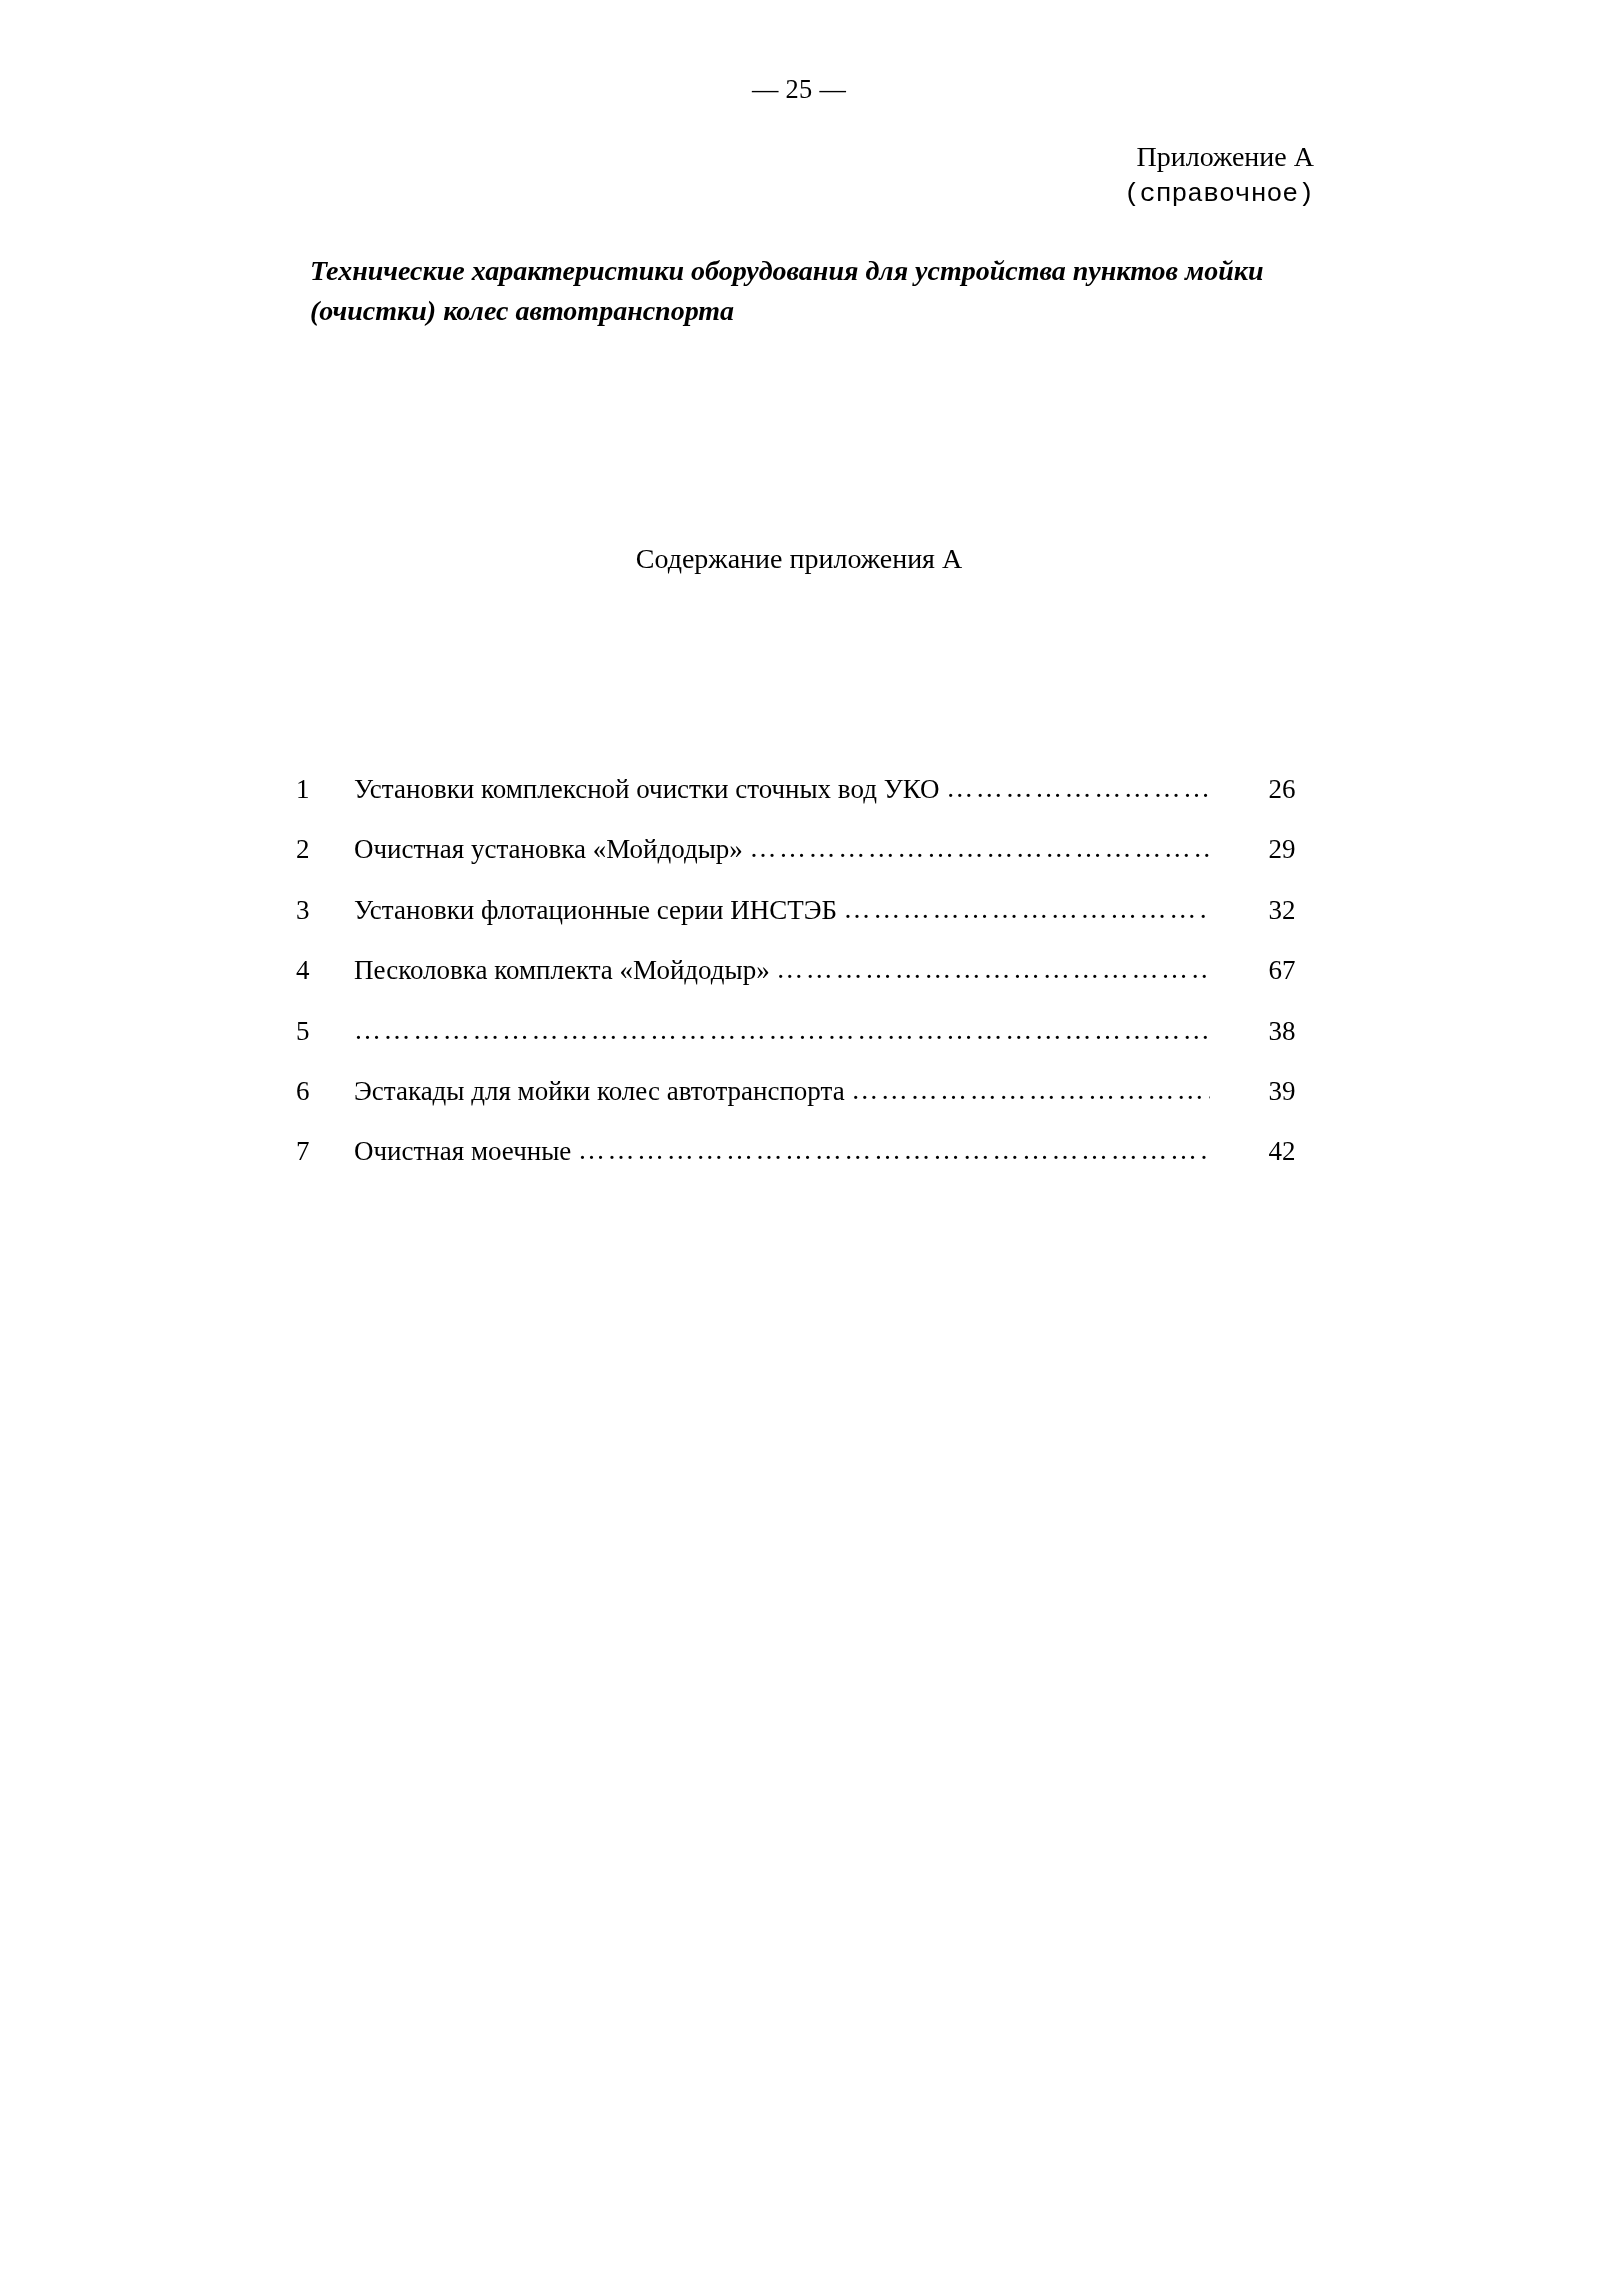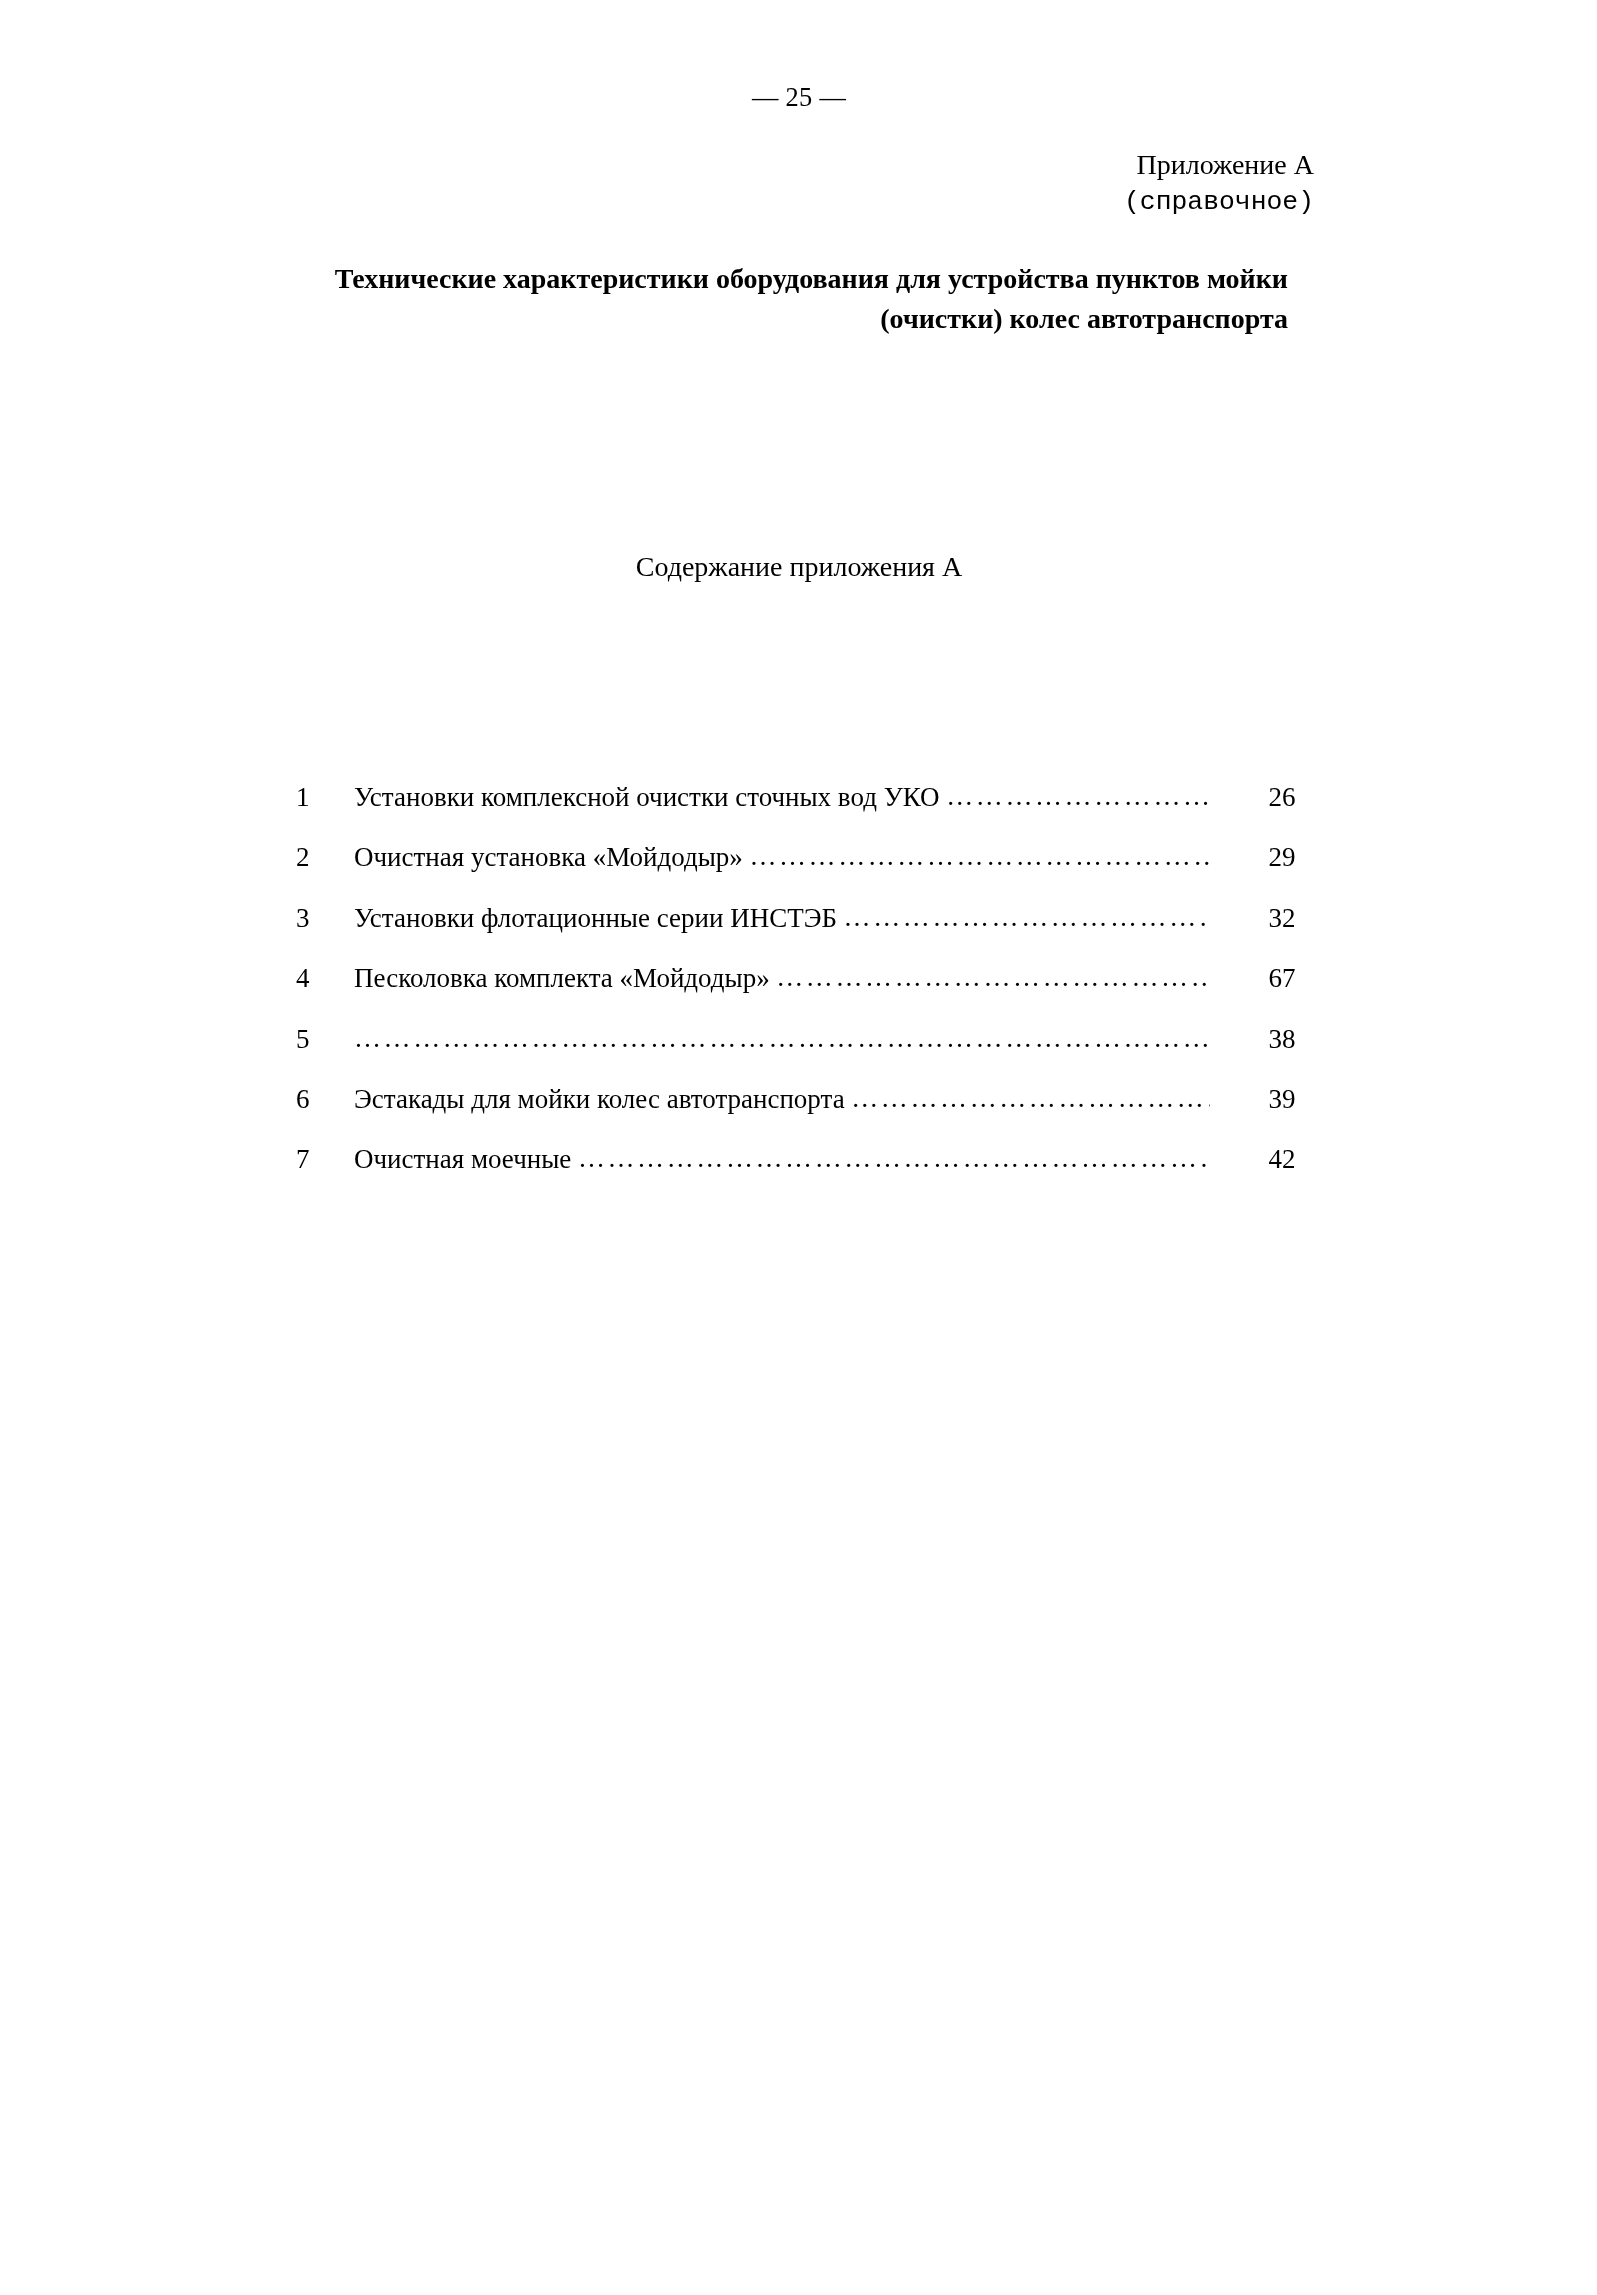--- a/index.html
+++ b/index.html
@@ -8,21 +8,21 @@
     background: #ffffff;
   }
   body {
     font-family: "Liberation Serif", "DejaVu Serif", serif;
     color: #000000;
   }
   .page {
     position: relative;
     width: 1598px;
     height: 1824px;
-    margin: 8px auto;
+    margin: 0 auto;
     background: #ffffff;
     box-sizing: border-box;
     overflow: hidden;
   }
   .content {
     position: absolute;
     left: 0;
     top: 0;
     width: 1598px;
     height: 2295px;
@@ -43,26 +43,27 @@
     margin: 0;
   }
   .appendix-sub {
     text-align: right;
     font-size: 26.4px;
     line-height: 1.42;
     margin: 0 0 37px 0;
     font-family: Liberation Mono, monospace;
   }
   .doc-title {
-    text-align: right;
+    text-align: left;
     font-weight: bold;
     font-size: 28px;
     line-height: 1.45;
     margin: 0 auto;
     max-width: 978px;
+    font-style: italic;
   }
   .toc-heading {
     text-align: center;
     font-weight: normal;
     font-size: 28px;
     margin-top: 211px;
     margin-bottom: 0;
   }
   .toc {
     margin-top: 198px;

